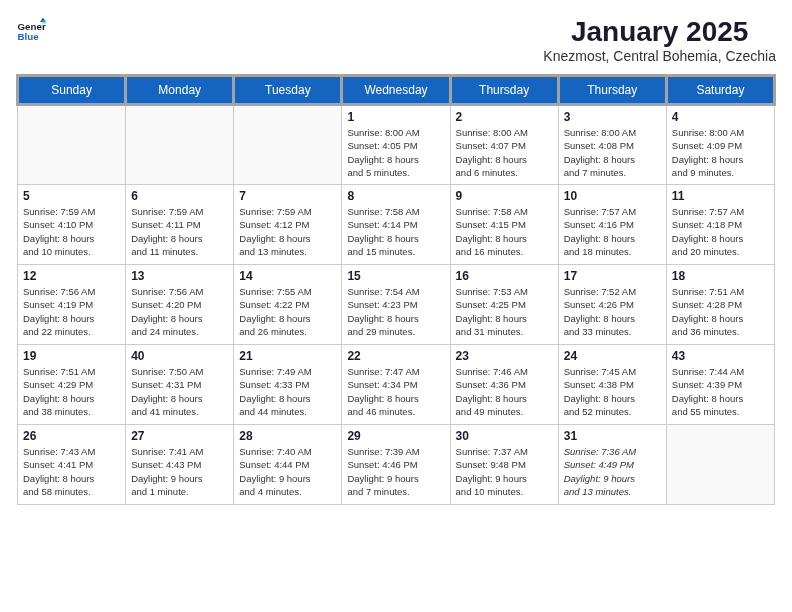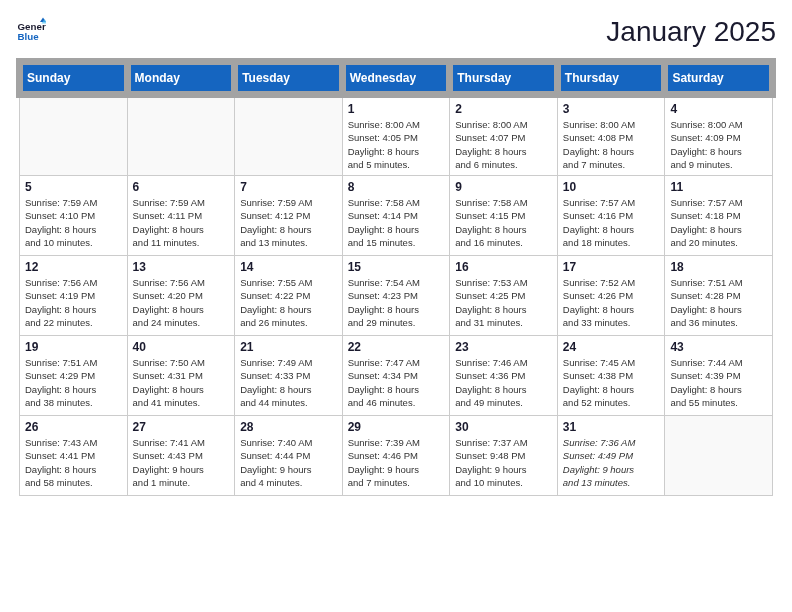--- a/index.html
+++ b/index.html
@@ -23,41 +23,41 @@
     }
     .logo-icon {
       width: 30px;
       height: 30px;
     }
     .title-block {
       text-align: right;
     }
     .month-title {
       font-size: 28px;
-      font-weight: normal;
+      font-weight: bold;
       color: #1a1a2e;
       text-align: center;
     }
     .subtitle {
       font-size: 14px;
       color: #333;
     }
     table {
       width: 100%;
       border-collapse: collapse;
       table-layout: fixed;
     }
     th {
       background-color: #1565c0;
       color: white;
       padding: 6px 4px;
       font-size: 12px;
-      font-weight: bold;
-      text-align: left;
-      border: 7px solid #a3a3a3;
+      font-weight: normal;
+      text-align: center;
+      border: 3px solid #a3a3a3;
     }
     td {
       border: 1px solid #ccc;
       vertical-align: top;
       padding: 4px 5px;
       font-size: 10px;
       color: #333;
       height: 80px;
       background: #fff;
     }
@@ -86,20 +86,21 @@
   <div class="logo">
     <svg class="logo-icon" viewBox="0 0 40 40">
       <text x="2" y="18" font-size="13" font-weight="bold" fill="#1a1a2e">General</text>
       <text x="2" y="32" font-size="13" font-weight="bold" fill="#1565c0">Blue</text>
       <polygon points="32,8 40,8 36,2" fill="#1565c0"></polygon>
       <polygon points="34,10 42,10 38,4" fill="#4fc3f7" opacity="0.7"></polygon>
     </svg>
   </div>
   <div class="title-block">
     <div class="month-title">January 2025</div>
+    <div class="subtitle">Knezmost, Central Bohemia, Czechia</div>
   </div>
 </div>
 
 <table>
   <thead>
     <tr>
     <th>Sunday</th>
         <th>Monday</th>
         <th>Tuesday</th>
         <th>Wednesday</th>

